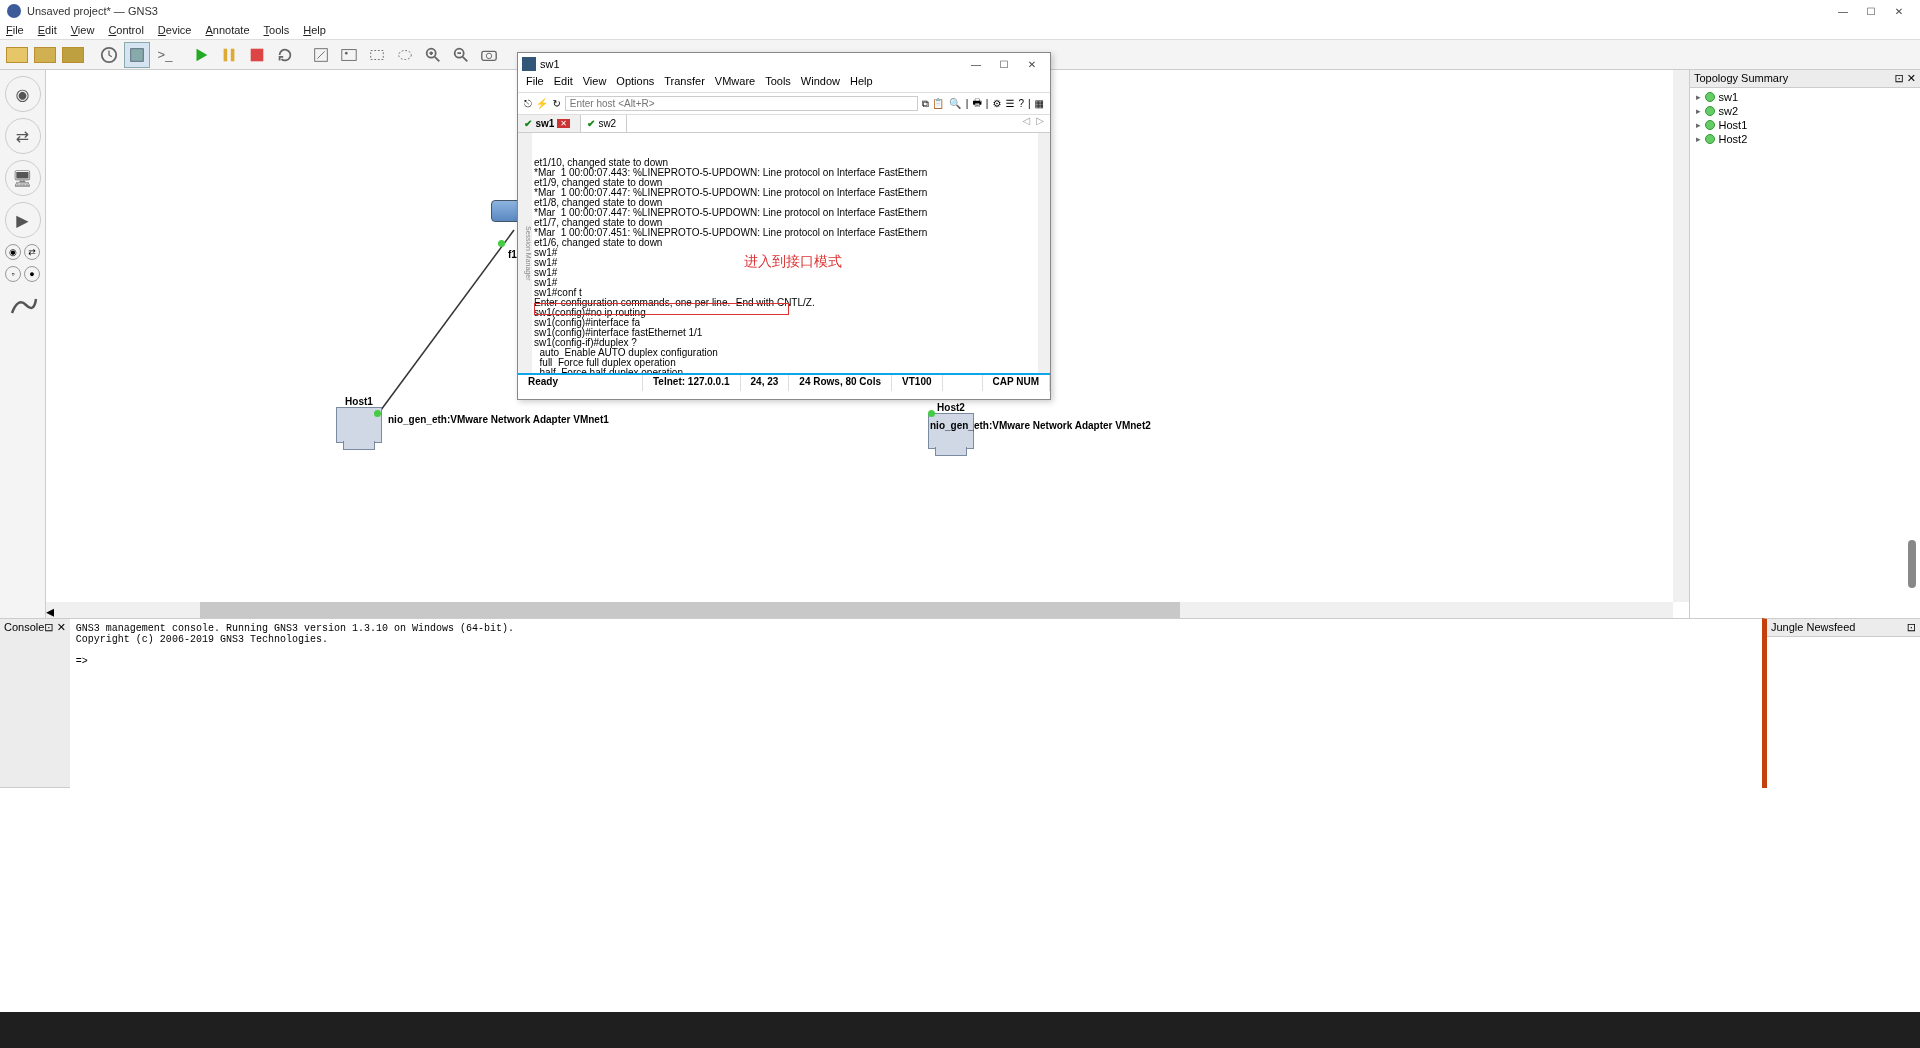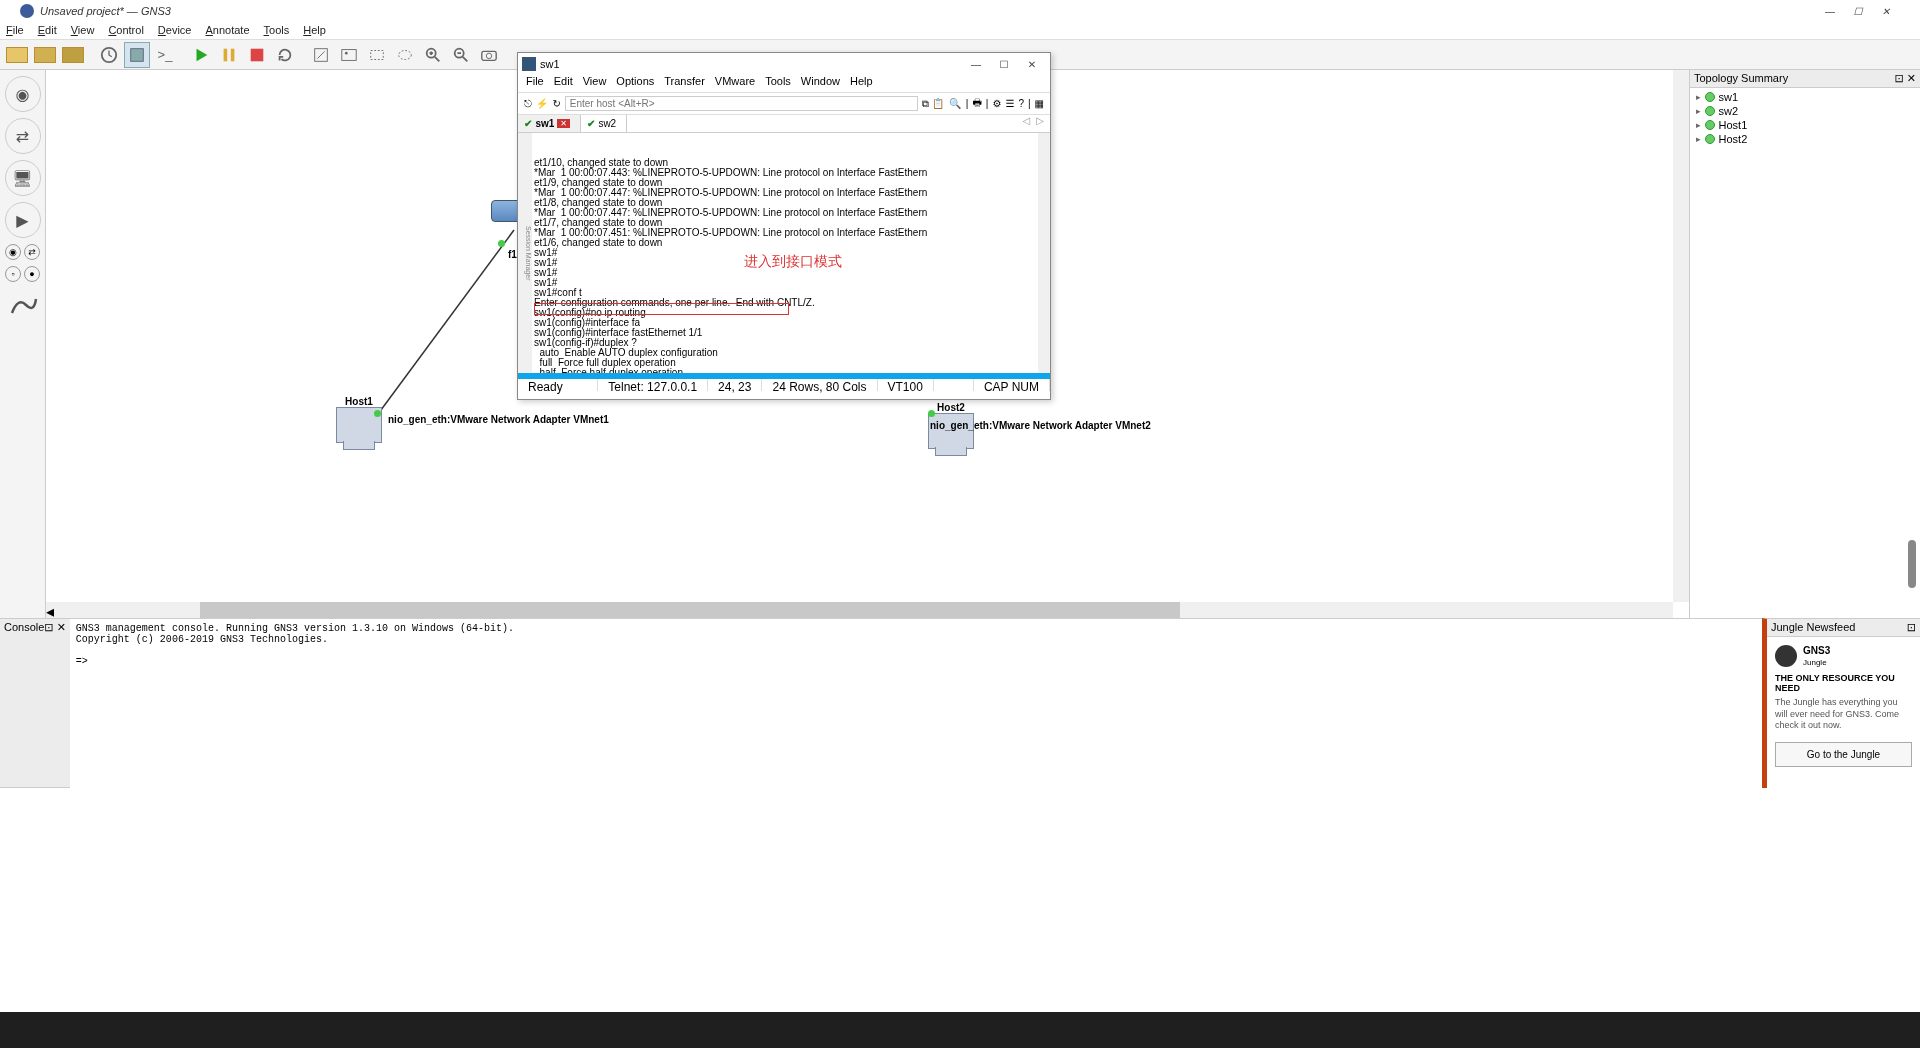--- a/index.html
+++ b/index.html
@@ -1,17 +1,17 @@
 <!DOCTYPE html>
 <html><head>
 <meta charset="utf-8">
 <style>
 * { margin:0; padding:0; box-sizing:border-box; font-family:"Segoe UI",Tahoma,sans-serif; }
 body { background:#fff; width:1920px; height:1048px; overflow:hidden; position:relative; }
-.titlebar { height:22px; background:#fff; display:flex; align-items:center; padding:0 20px; font-size:11px; color:#333;font-style:italic; }
+.titlebar { height:22px; background:#fff; display:flex; align-items:center; padding:0 7px; font-size:11px; color:#333; }
 .titlebar .icon { width:14px; height:14px; border-radius:50%; background:#3d5a99; margin-right:6px; display:inline-block; }
 .titlebar .sp { flex:1; }
 .winbtn { width:28px; height:18px; display:flex; align-items:center; justify-content:center; font-size:10px; color:#444; }
 .menubar { height:18px; display:flex; gap:14px; padding:2px 6px; font-size:11px; color:#222; border-bottom:1px solid #ddd; }
 .menubar span { text-decoration:underline; text-decoration-color:transparent; }
 .menubar span:first-letter { text-decoration:underline; }
 .toolbar { height:30px; background:#f4f4f4; border-bottom:1px solid #ccc; display:flex; align-items:center; gap:2px; padding:0 4px; }
 .tb-btn { width:26px; height:26px; display:flex; align-items:center; justify-content:center; border:1px solid transparent; }
 .tb-btn.sel { background:#d6e4f2; border:1px solid #8aa; }
 .tb-sep { width:6px; }
@@ -51,21 +51,21 @@
 .term-tab .chk { color:#1a881a; font-weight:bold; }
 .term-tab.act { background:#f0f0f0; }
 .term-tab .x { background:#c33; color:#fff; font-size:8px; padding:0 3px; }
 .term-tabs .nav { margin-left:auto; display:flex; gap:6px; padding:0 6px; color:#999; }
 .term-body { position:relative; height:240px; overflow:hidden; }
 .term-side { position:absolute; left:0; top:0; width:14px; height:100%; background:#f0f0f0; font-size:7px; writing-mode:vertical-rl; text-align:center; color:#888; }
 .term-text { position:absolute; left:16px; right:12px; top:0; font-size:10px; line-height:10px; white-space:pre; color:#000;margin-top:25px; }
 .term-scroll { position:absolute; right:0; top:0; width:12px; height:100%; background:#f0f0f0; }
 .term-ann { position:absolute; color:#d33; font-size:14px; font-family:"Microsoft YaHei",sans-serif; }
 .term-box { position:absolute; border:1px solid #d33; }
-.term-status { height:18px; border-top:6px solid #0ea5e9; display:flex; font-size:12px; font-family:"Segoe UI"; }
+.term-status { height:18px; border-top:2px solid #0ea5e9; display:flex; font-size:10px; font-family:"Segoe UI";font-weight:bold; }
 .term-status > div { padding:1px 10px; border-right:1px solid #ddd; }
 .bottom { display:flex; height:170px; }
 .console-pane { flex:1; border-top:1px solid #ccc; display:flex; flex-direction:row; }
 .console-body { flex:1; background:#fff; font-family:"Courier New",monospace; font-size:10px; padding:4px 6px; white-space:pre; }
 .news-pane { width:158px; border-left:5px solid #c2410c; border-top:1px solid #ccc; font-size:10px; }
 .news-body { padding:8px; }
 .news-logo { display:flex; align-items:center; gap:6px; margin-bottom:6px; }
 .news-logo .g { width:22px; height:22px; border-radius:11px; background:#333; }
 .news-hdr { font-weight:bold; font-size:9px; margin-bottom:4px; }
 .news-txt { font-size:9px; color:#555; line-height:1.3; margin-bottom:10px; }
@@ -280,29 +280,20 @@
     </div>
     <div class="console-body">GNS3 management console. Running GNS3 version 1.3.10 on Windows (64-bit).
 Copyright (c) 2006-2019 GNS3 Technologies.
 
 =&gt;</div>
   </div>
   <div class="news-pane">
     <div class="panel-head">
       <span>Jungle Newsfeed</span>
       <span>⊡</span>
-    </div>
-    <div class="news-body">
-      <div class="news-logo">
-        <div class="g"></div>
-        <div><b>GNS3</b><br><span style="font-size:8px">Jungle</span></div>
-      </div>
-      <div class="news-hdr">THE ONLY RESOURCE YOU NEED</div>
-      <div class="news-txt">The Jungle has everything you will ever need for GNS3. Come check it out now.</div>
-      <div class="news-btn">Go to the Jungle</div>
     </div>
   </div>
 </div>
 
 <div class="term-win">
   <div class="term-title">
     <span style="width:14px;height:14px;background:#357;display:inline-block;margin-right:4px"></span>
     <span>sw1</span>
     <span class="sp"></span>
     <span class="winbtn">—</span>

